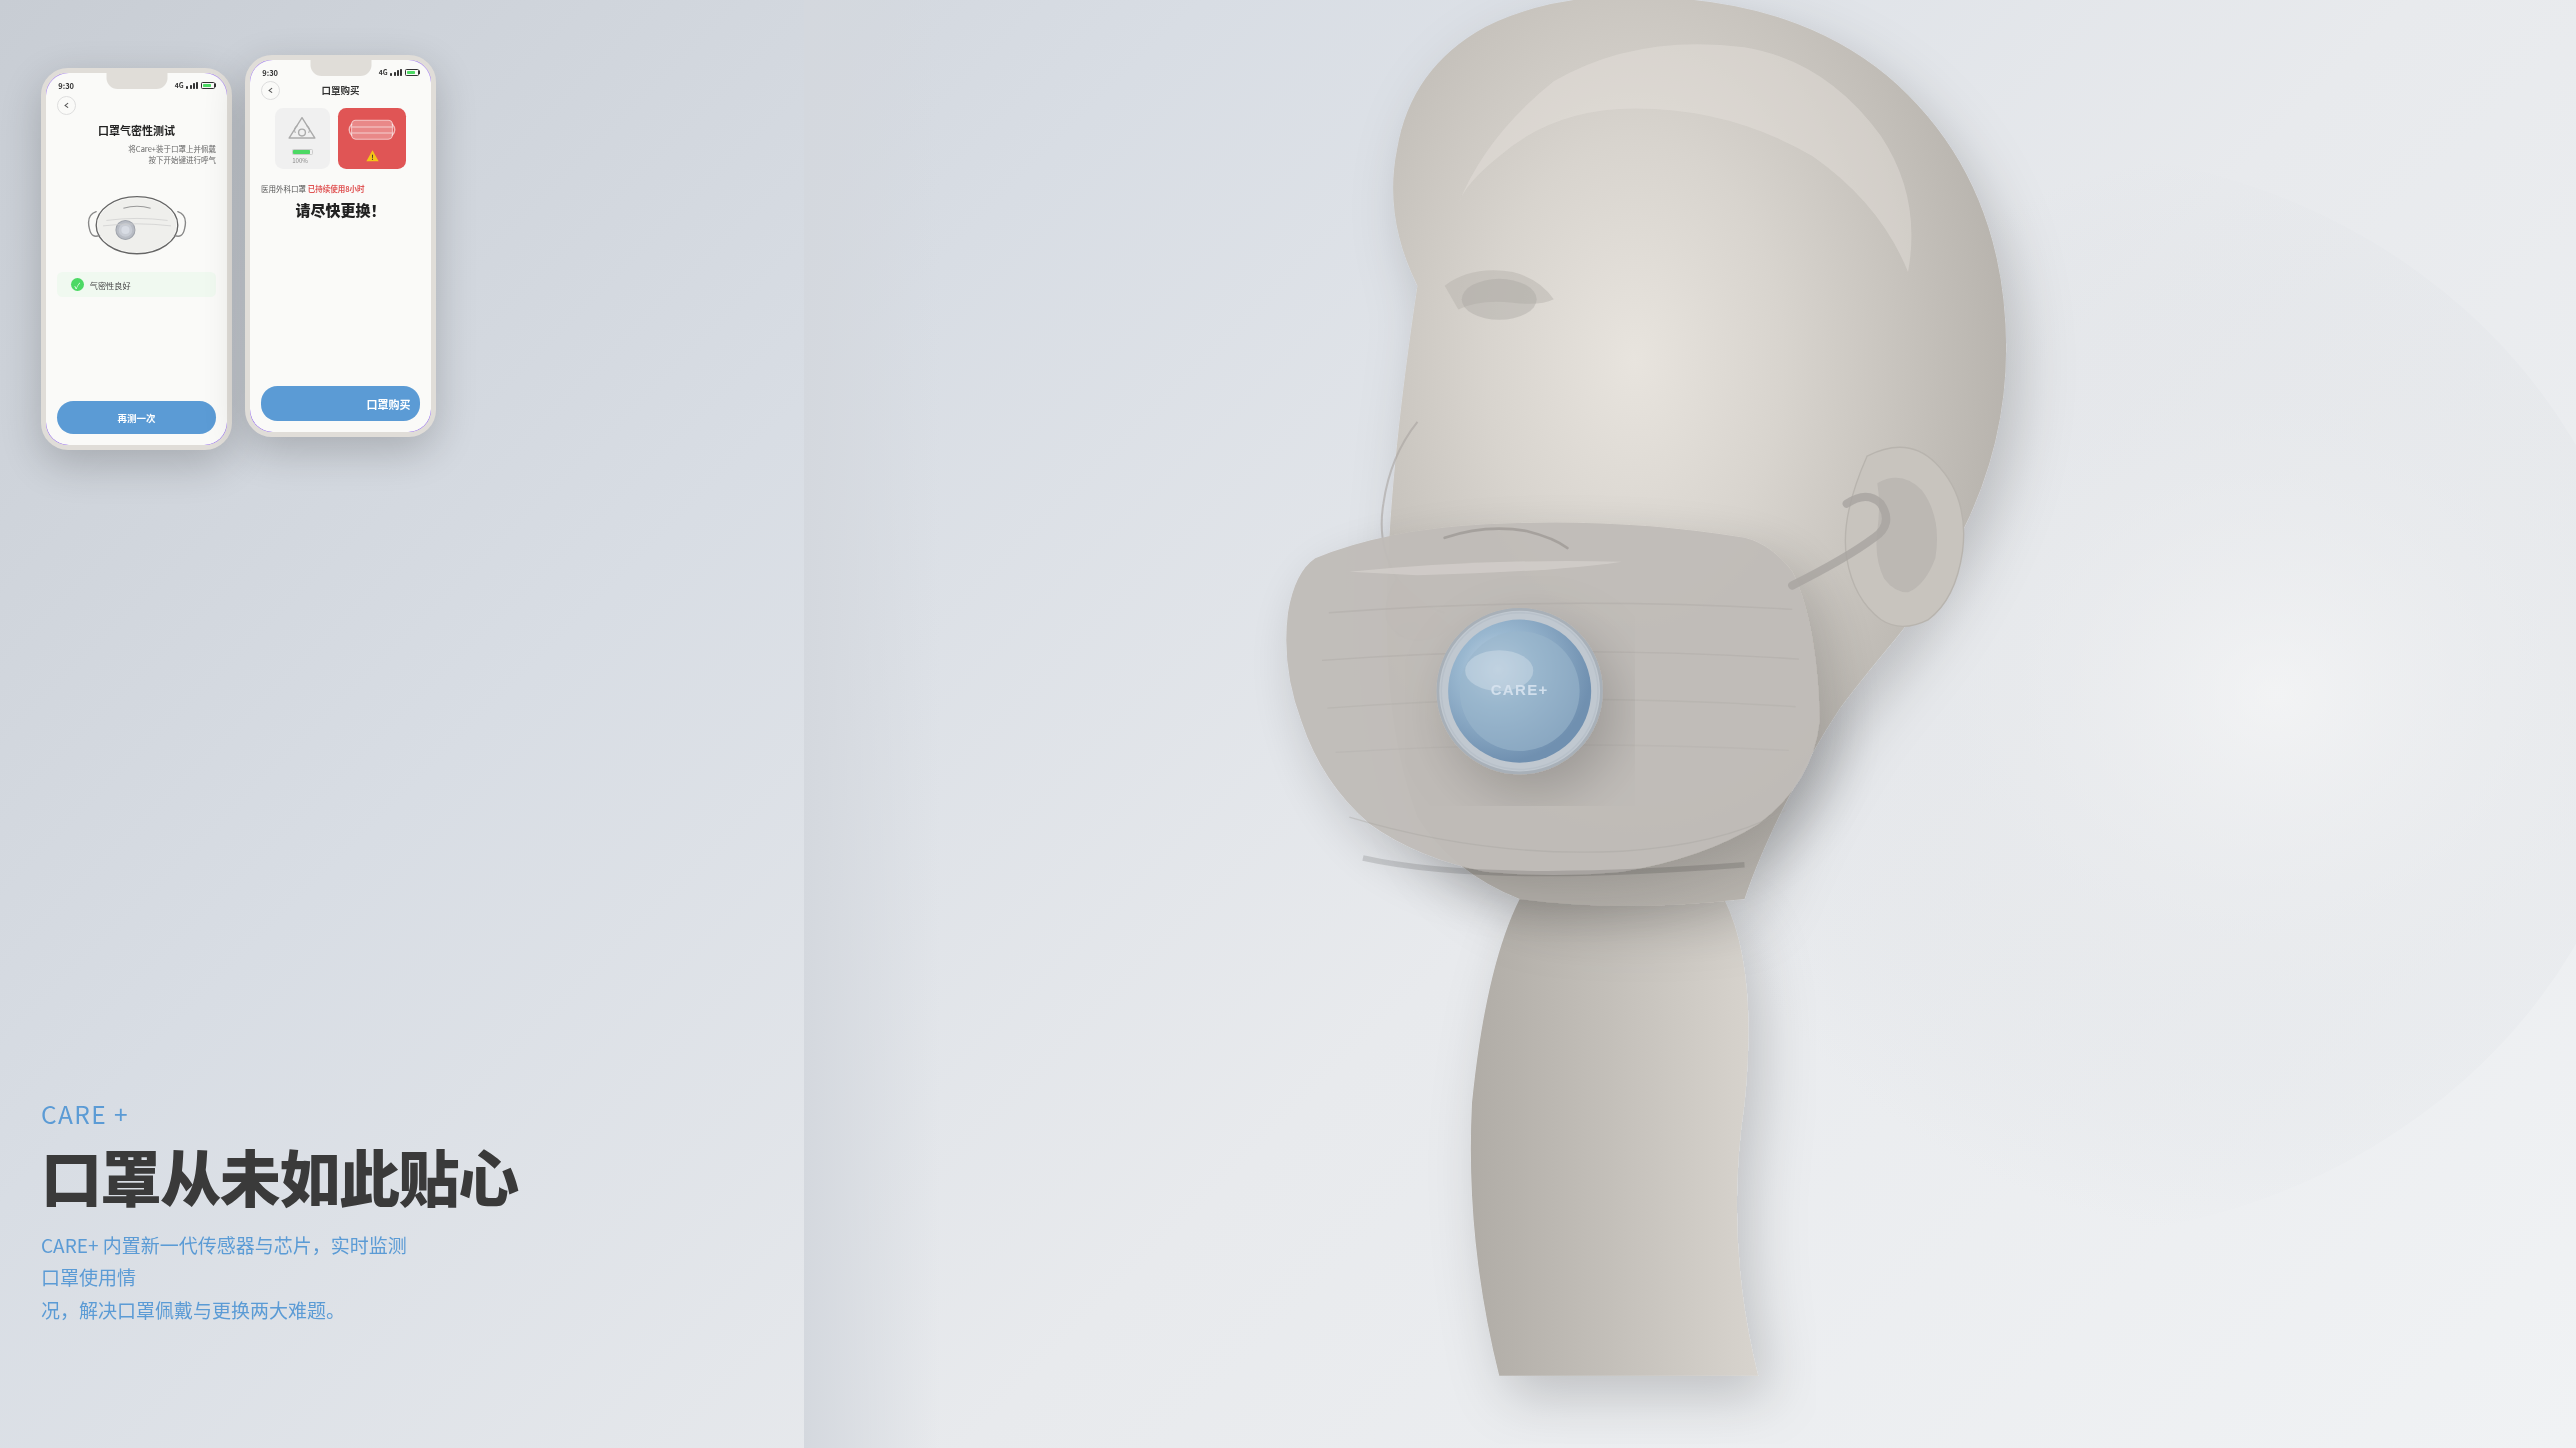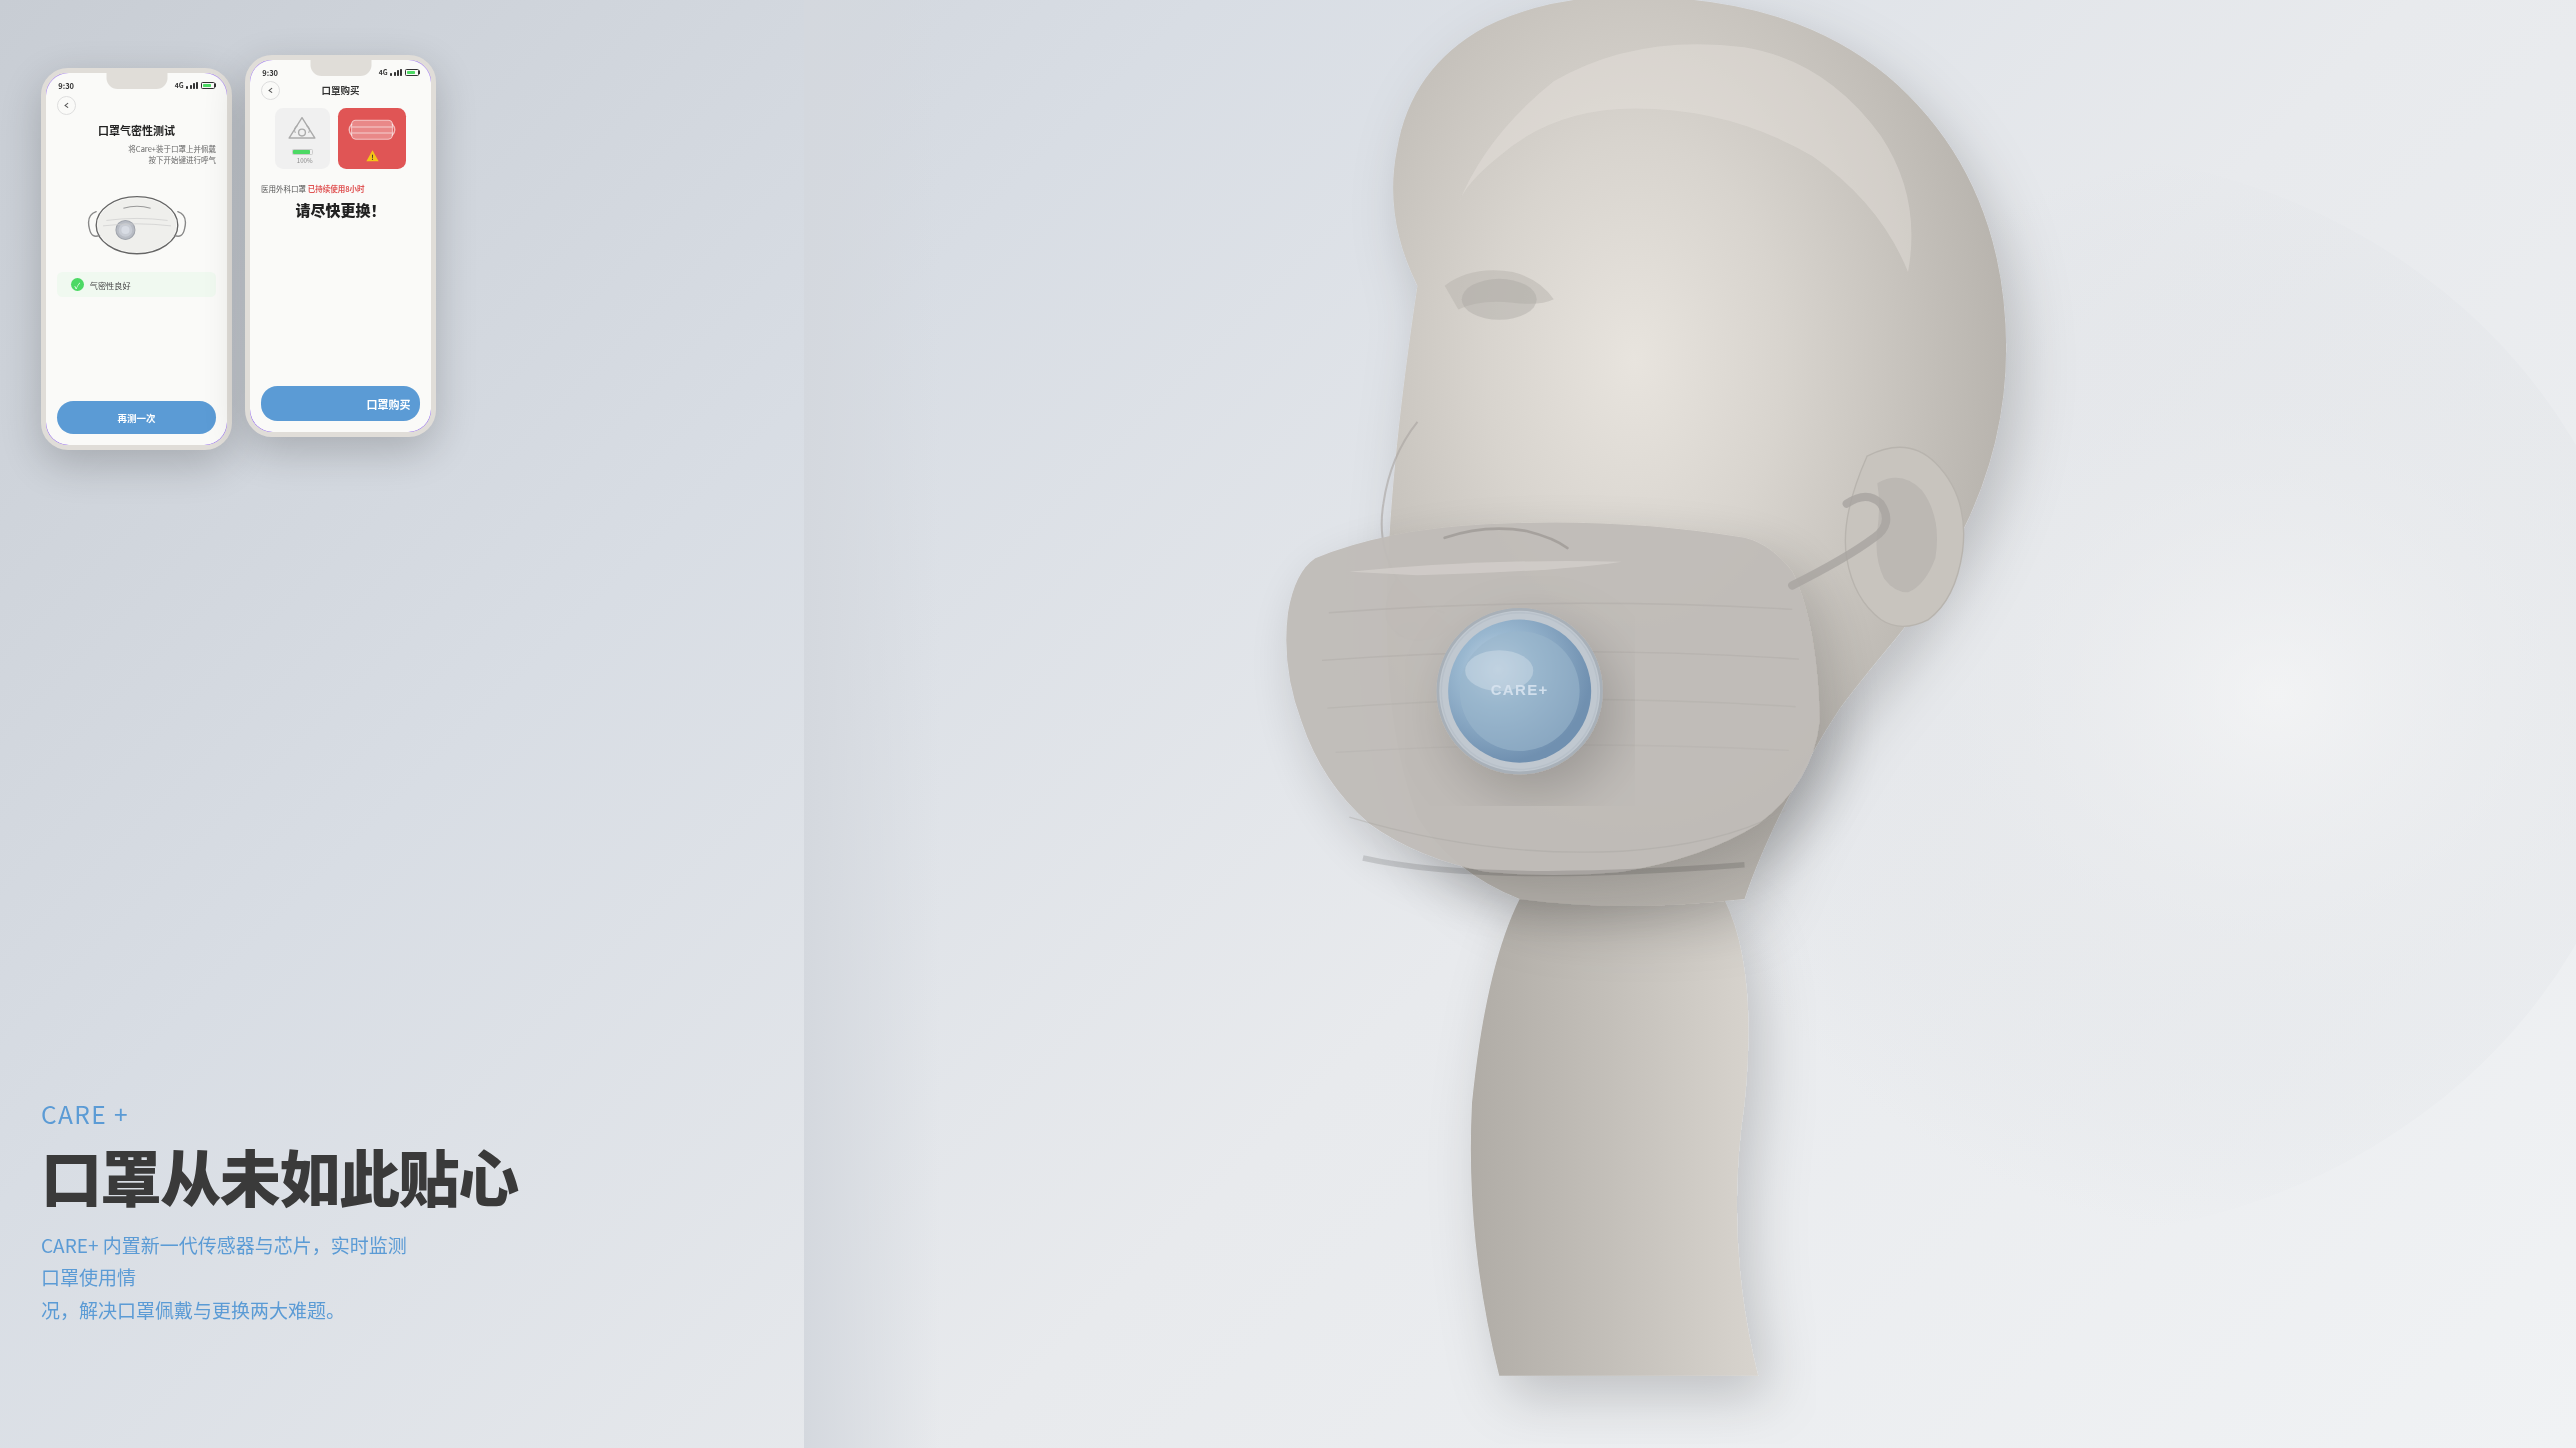--- a/index.html
+++ b/index.html
@@ -473,21 +473,21 @@
 
           <div class="icon-card-inactive">
             <svg width="34" height="33" viewBox="0 0 50 48">
 
               <path d="M25 8 L44 38 L6 38 Z" fill="none" stroke="#aaa" stroke-width="2" stroke-linejoin="round"></path>
               <circle cx="25" cy="30" r="5" fill="none" stroke="#aaa" stroke-width="2"></circle>
               <path d="M15 30 Q12 24 18 20" fill="none" stroke="#aaa" stroke-width="1.5" stroke-linecap="round"></path>
               <path d="M35 30 Q38 24 32 20" fill="none" stroke="#aaa" stroke-width="1.5" stroke-linecap="round"></path>
             </svg>
 
-            <div style="display:flex;flex-direction:column;align-items:flex-end;gap:1.4px;">
+            <div style="display:flex;flex-direction:column;align-items:flex-start;gap:1.4px;">
               <div style="width:20.4px;height:5.5px;background:#f0f0f0;border:0.7px solid #ccc;border-radius:1.4px;position:relative;">
                 <div style="width:90%;height:100%;background:#4cd964;border-radius:0.7px;"></div>
               </div>
               <span style="font-size:6.1px;color:#888;">100%</span>
             </div>
           </div>
 
           <div class="icon-card-active">
             <svg width="48" height="34" viewBox="0 0 70 50">
 

